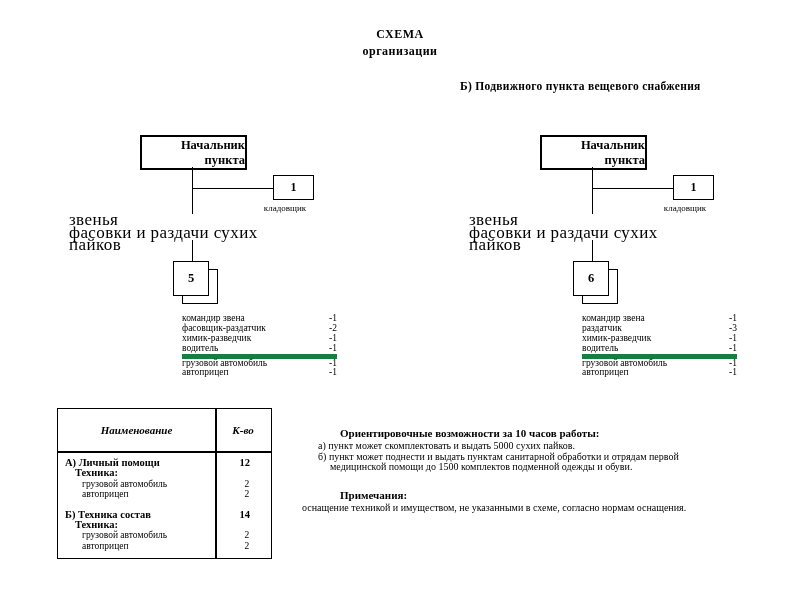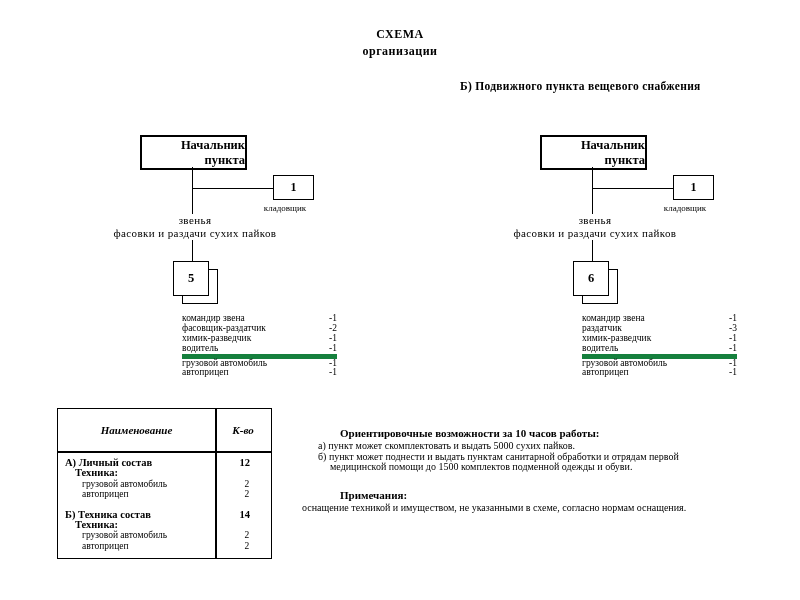--- a/index.html
+++ b/index.html
@@ -26,22 +26,22 @@
 
   .head-box { left:140px; top:135px; width:103px; height:30px; border:2px solid #000;
               text-align:right; font-weight:bold; font-size:12.5px; line-height:15px; padding-top:1px; }
   .vline { width:1px; background:#000; }
   .hline { height:1px; background:#000; }
   .v1 { left:192px; top:167px; height:47px; }
   .h1 { left:193px; top:188px; width:80px; }
   .sk-box { left:273px; top:175px; width:39px; height:23px; border:1.5px solid #000;
             text-align:center; font-weight:bold; font-size:12px; line-height:23px; }
   .sk-label { left:248px; top:203px; width:74px; text-align:center; font-size:9px; }
-  .units-label { left:85px; top:214px; width:220px; text-align:center;
-                 font-size:11px; line-height:12.5px; letter-spacing:0.4px; }
+  .units-label { left:69px; top:214px; width:220px; 
+                 font-size:17px; line-height:12.5px; letter-spacing:0.4px; }
   .v2 { left:192px; top:240px; height:21px; }
   .unit-shadow { left:182px; top:269px; width:34px; height:33px; border:1.5px solid #000; background:#fff; }
   .unit-box { left:173px; top:261px; width:34px; height:33px; border:1.5px solid #000; background:#fff;
               text-align:center; font-weight:bold; font-size:12.5px; line-height:33px; }
   .staff { left:182px; top:314px; width:155px; font-size:9.5px; }
   .staff-row { display:flex; justify-content:space-between; line-height:9.9px; height:9.9px; }
   .staff-row.sep { border-bottom:5px solid #15803d; }
   .staff-row .nm { white-space:nowrap; }
 
   
@@ -173,21 +173,21 @@
   </div>
 
   <div class="abs s-table">
     <div class="t-divider"></div>
     <div class="t-header">
       <div class="hc1">Наименование</div>
       <div class="hc2">К-во</div>
     </div>
     <div class="t-body">
       <div class="t-row r-main">
-        <div class="t-label">А) Личный состав</div>
+        <div class="t-label">А) Личный помощи</div>
         <div class="t-val">12</div>
       </div>
       <div class="t-row r-tech">
         <div class="t-label">Техника:</div>
         <div class="t-val"></div>
       </div>
       <div class="t-row r-item">
         <div class="t-label">грузовой автомобиль</div>
         <div class="t-val">2</div>
       </div>

